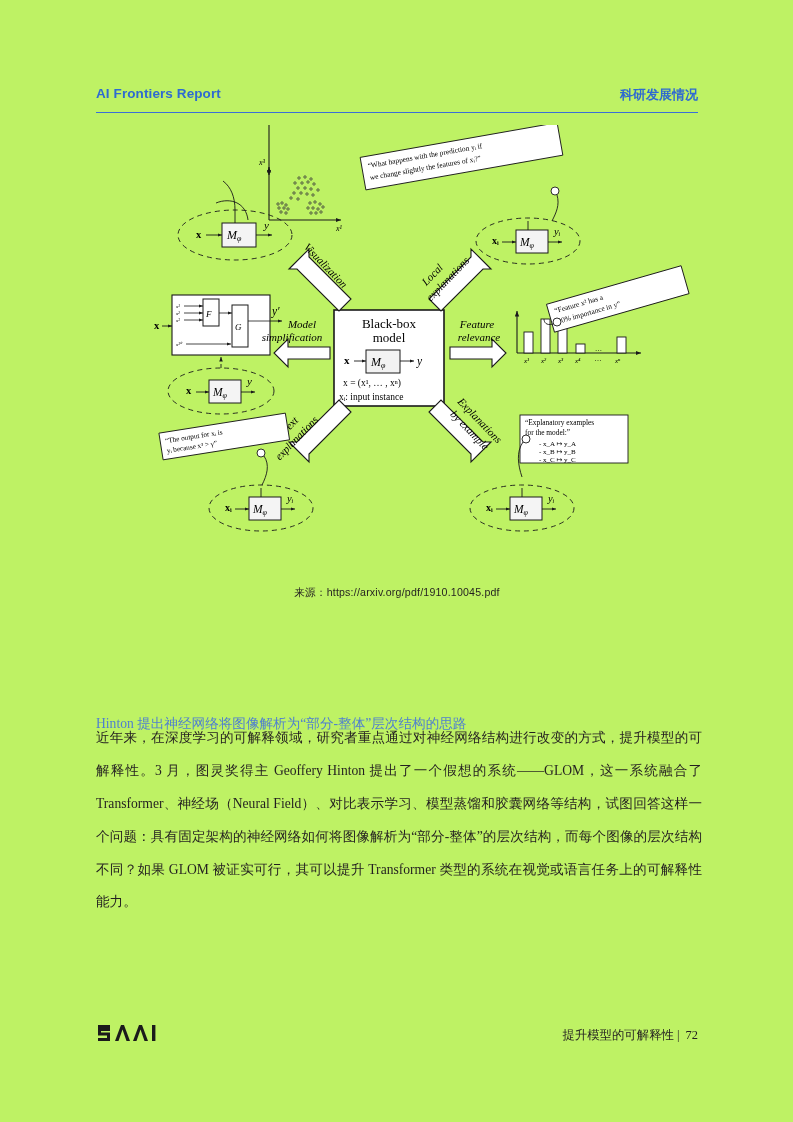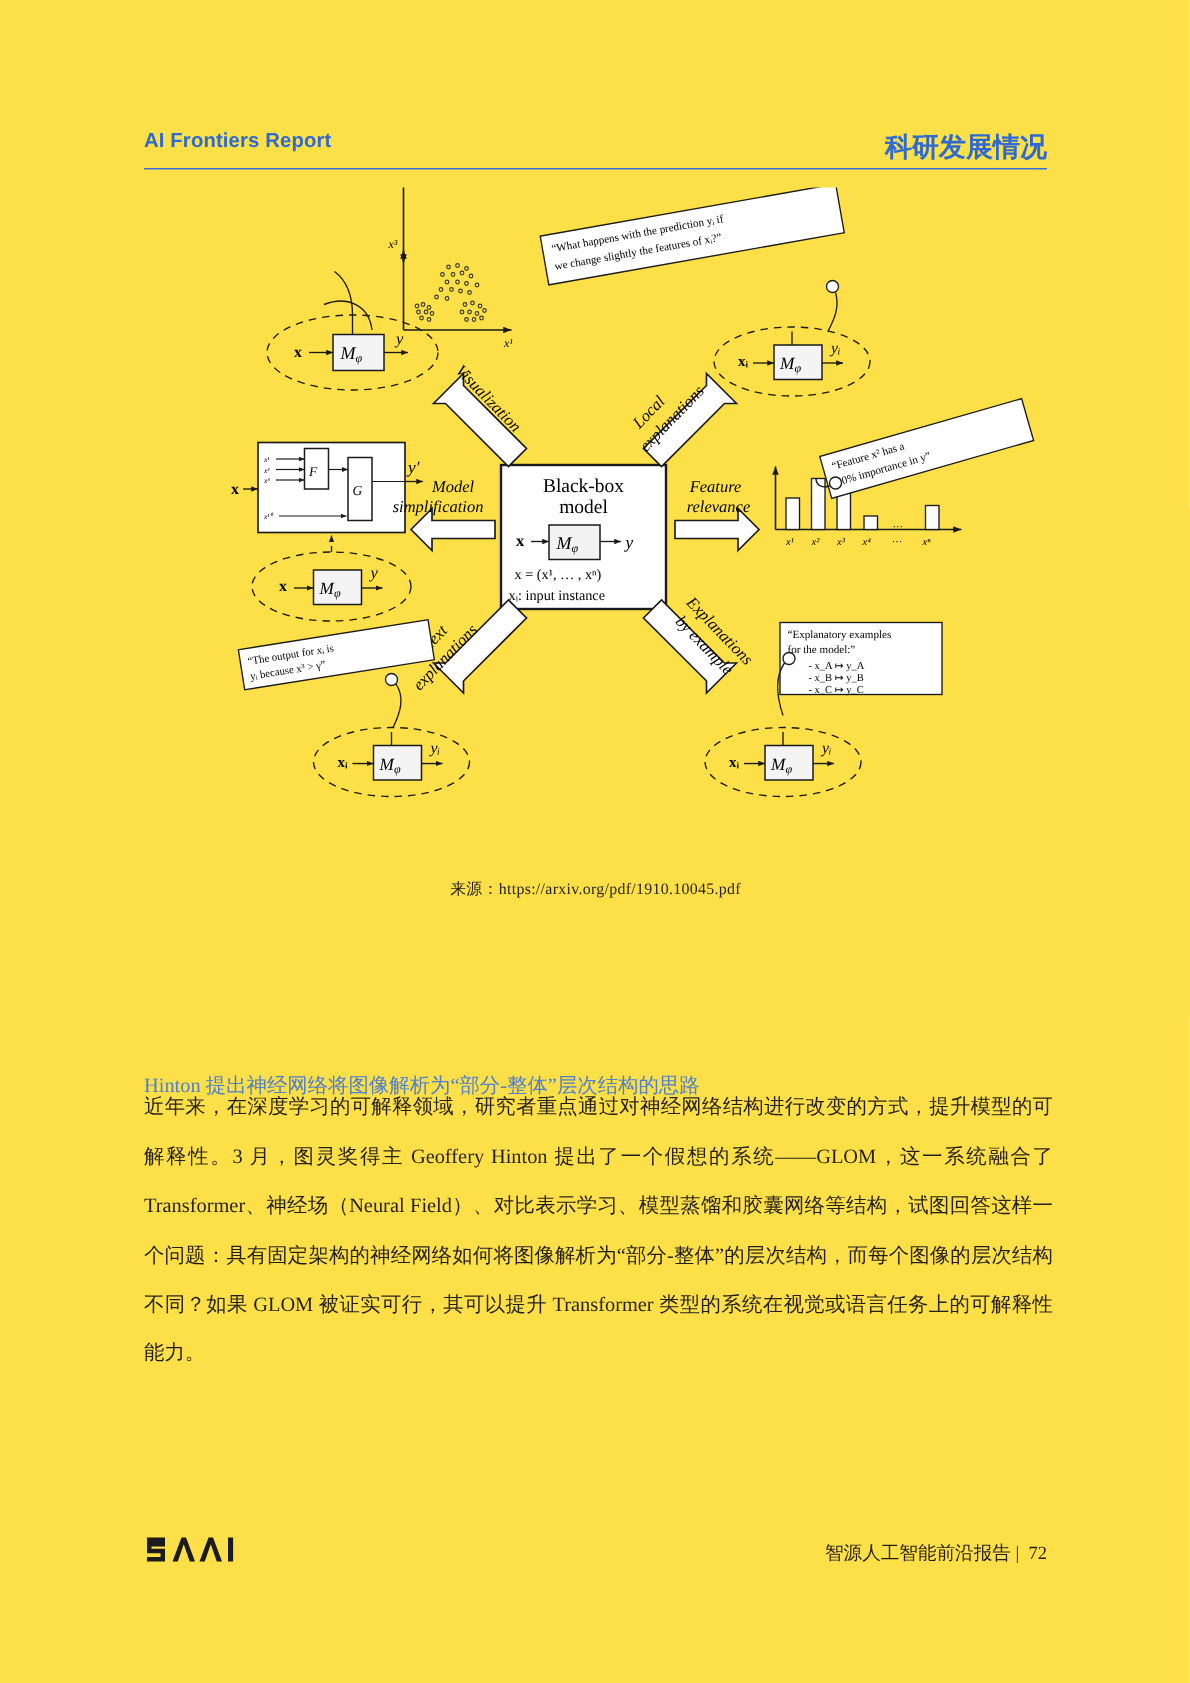--- a/index.html
+++ b/index.html
@@ -11,21 +11,21 @@
     width: 793px;
     height: 1122px;
     position: relative;
     font-family: "Liberation Serif", "DejaVu Serif", serif;
     color: #231f20;
     overflow: hidden;
   }
   .page {
     position: absolute;
     inset: 0;
-    background: #fde047;
+    background: #bef264;
   }
 
   
   #header {
     position: absolute;
     left: 96px;
     top: 86px;
     width: 602px;
     height: 26px;
     border-bottom: 1.6px solid #3a6fd8;
@@ -36,21 +36,21 @@
   #header .hdr-left {
     font-family: "Liberation Sans", sans-serif;
     font-weight: bold;
     font-size: 13.5px;
     color: #2e6ad1;
     letter-spacing: 0.1px;
   }
   #header .hdr-right {
     font-family: Liberation Serif, serif;
     font-weight: bold;
-    font-size: 18px;
+    font-size: 13px;
     color: #2e6ad1;
   }
 
   
   #figure-area {
     position: absolute;
     left: 96px;
     top: 125px;
     width: 602px;
     height: 420px;
@@ -64,21 +64,21 @@
     width: 602px;
     text-align: center;
     font-family: "Liberation Serif", serif;
     font-size: 11.5px;
     color: #231f20;
     letter-spacing: 0.6px;
   }
   #caption-title { top: 554px; }
   #caption-source {
     top: 586px;
-    font-family: Liberation Serif, serif;
+    font-family: Liberation Sans, sans-serif;
     font-size: 10.6px;
     letter-spacing: 0.2px;
   }
 
   
   #section-heading {
     position: absolute;
     left: 96px;
     top: 680px;
     width: 606px;
@@ -404,19 +404,19 @@
   <div id="footer">
     <span id="baai-logo">
       <svg width="70" height="20" viewBox="0 0 70 20" xmlns="http://www.w3.org/2000/svg">
         <path d="M2,2 L14,2 L14,8 L5,8 L5,9.5 L14,9.5 L14,18 L2,18 L2,15 L11,15 L11,12.5 L2,12.5 Z" fill="#1b1b1b"></path>
         <path d="M19,18 L25,2 L28,2 L34,18 L30.5,18 L26.5,6.5 L22.5,18 Z" fill="#1b1b1b"></path>
         <path d="M37,18 L43,2 L46,2 L52,18 L48.5,18 L44.5,6.5 L40.5,18 Z" fill="#1b1b1b"></path>
         <rect x="56" y="2" width="3.4" height="16" fill="#1b1b1b"></rect>
       </svg>
     </span>
     <span id="footer-right">
-      <span>智源人工智能前沿报告</span>
+      <span>提升模型的可解释性</span>
       <span>|</span>
       <span class="pagenum">72</span>
     </span>
   </div>
 
 </div>
 
 </body></html>

